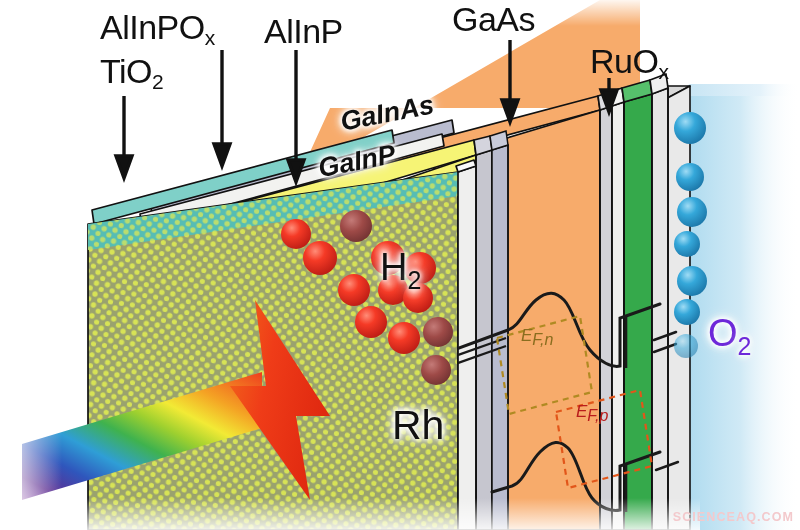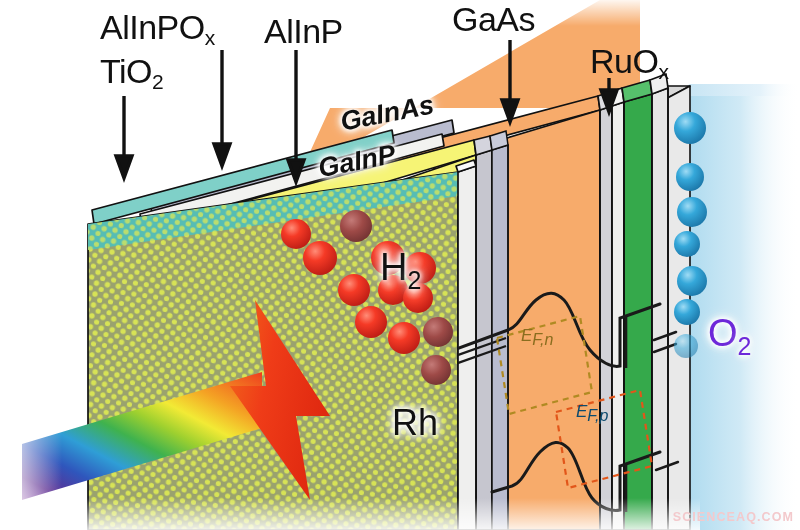--- a/index.html
+++ b/index.html
@@ -7,21 +7,21 @@
   #stage{position:relative;width:800px;height:530px;background:#ffffff;overflow:hidden;}
   svg.layer{position:absolute;left:0;top:0;width:800px;height:530px;}
   .lbl{position:absolute;font-family:"Liberation Sans",sans-serif;color:#111;white-space:nowrap;}
   .toplabel{font-size:34px;font-weight:400;letter-spacing:-0.5px;}
   .sub{font-size:21px;vertical-align:-6px;}
   .facelabel{position:absolute;font-style:italic;font-weight:700;font-size:27px;color:#111;
      text-shadow:0 0 5px #fff,0 0 5px #fff,0 0 9px #fff,0 0 9px #fff,0 0 14px #fff;}
   .glow{text-shadow:0 0 5px #fff,0 0 5px #fff,0 0 10px #fff,0 0 10px #fff,0 0 16px #fff;padding-left:40px;}
   .h2lab{position:absolute;font-size:38px;font-weight:400;color:#111;}
   .h2lab .s{font-size:25px;vertical-align:-9px;}
-  .rhlab{position:absolute;font-size:36px;font-weight:400;color:#111;}
+  .rhlab{position:absolute;font-size:41px;font-weight:400;color:#111;}
   .o2lab{position:absolute;font-size:38px;font-weight:400;color:#6d28d9;}
   .o2lab .s{font-size:25px;vertical-align:-9px;}
   .eflab{position:absolute;font-style:italic;font-size:17px;}
   .eflab .s{font-size:16px;vertical-align:-4px;}
   .wm{position:absolute;right:6px;bottom:6px;font-size:12.5px;letter-spacing:1.1px;
       color:#f3c9cc;font-family:"Liberation Sans",sans-serif;font-weight:bold;}
 </style>
 </head>
 <body>
 
@@ -290,18 +290,18 @@
   <div class="rhlab glow" style="left:352px;top:402px;">
     <span>Rh</span>
   </div>
   <div class="o2lab glow" style="left:668px;top:312px;">
     <span>O</span><span class="s">2</span>
   </div>
 
   <div class="eflab" style="left:521px;top:326px;color:#8a6d1e;">
     <span>E</span><span class="s">F,n</span>
   </div>
-  <div class="eflab" style="left:576px;top:402px;color:#0c4a6e;">
+  <div class="eflab" style="left:576px;top:402px;color:#b91c1c;">
     <span>E</span><span class="s">F,p</span>
   </div>
 
   <div class="wm">SCIENCEAQ.COM</div>
 </div>
 
 </body></html>

